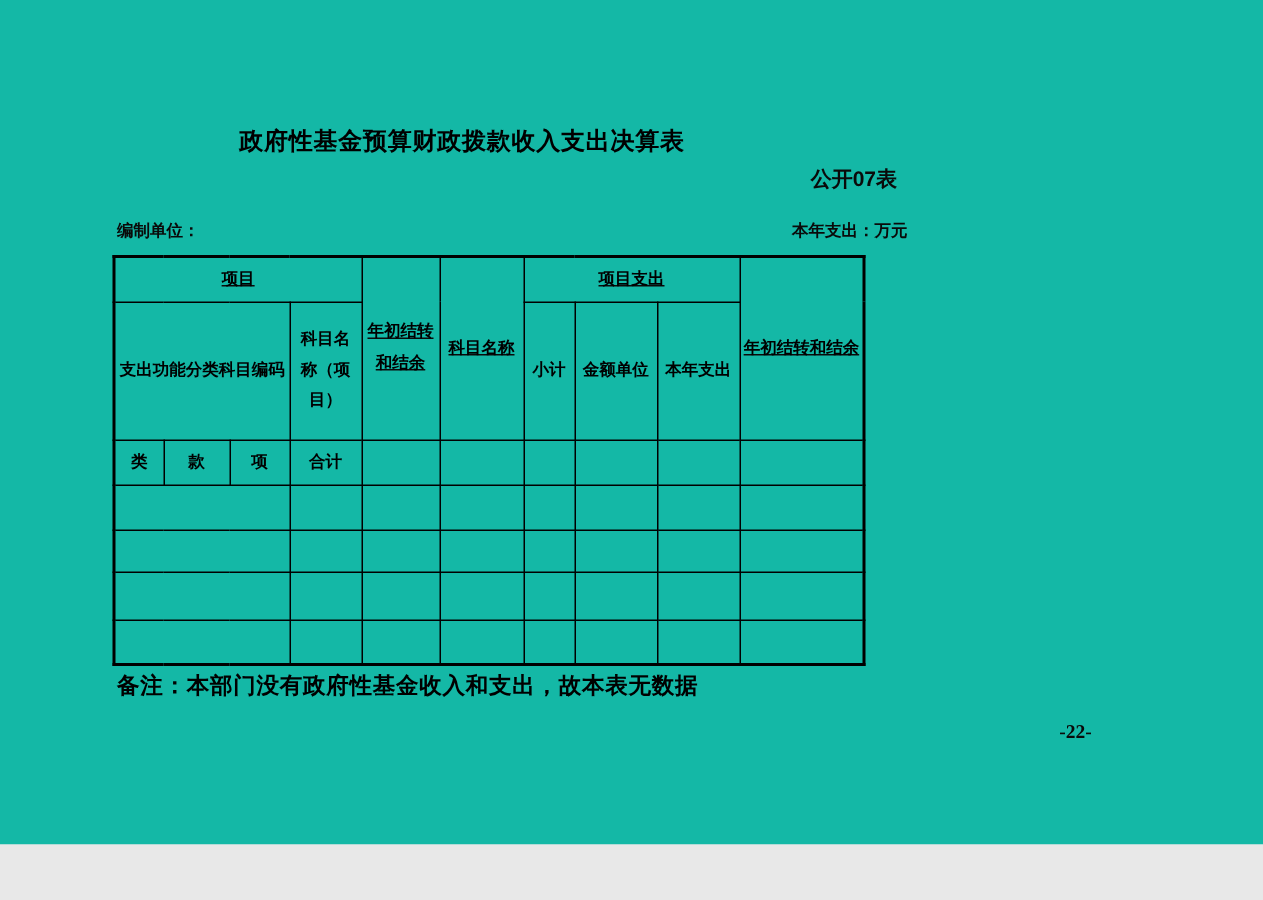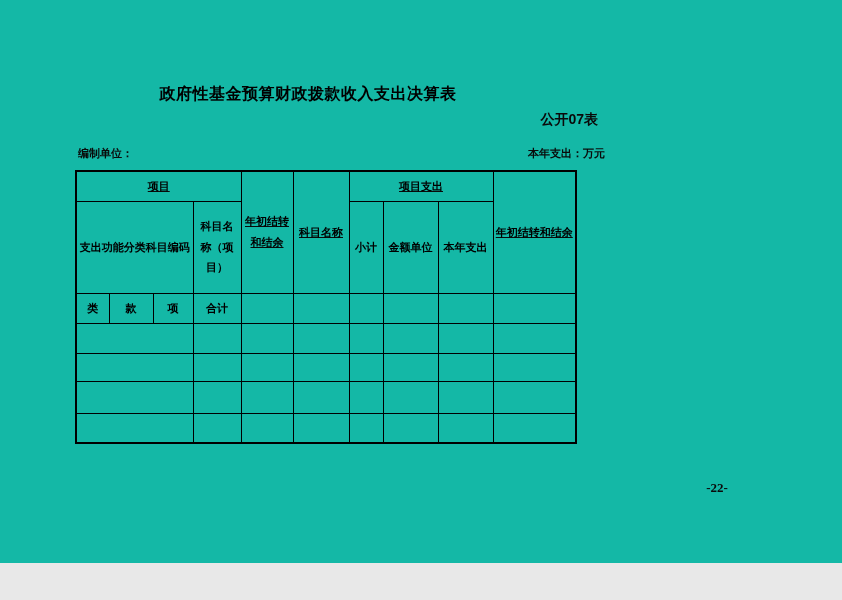--- a/index.html
+++ b/index.html
@@ -194,16 +194,17 @@
         <td></td>
         <td></td>
         <td></td>
         <td></td>
         <td></td>
         <td></td>
       </tr>
     </tbody>
   </table>
 
+  <div class="note">备注：本部门没有政府性基金收入和支出，故本表无数据</div>
 
   <div class="page-number">-22-</div>
 
 </div>
 
 </body></html>

